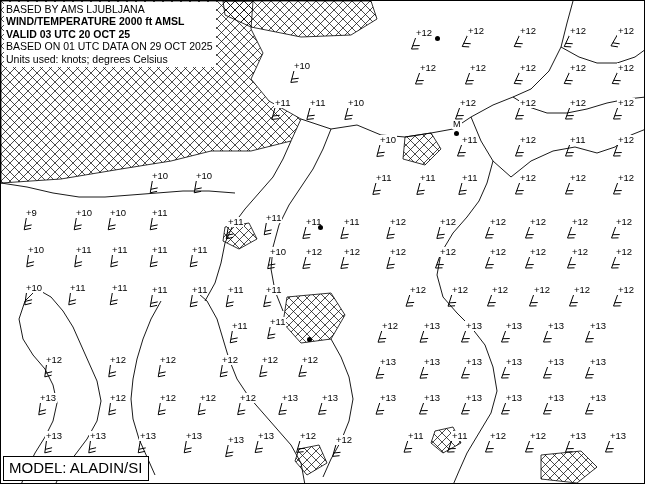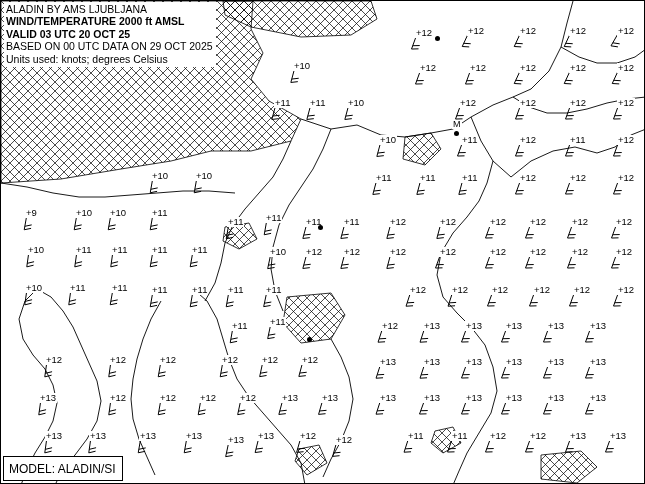--- a/index.html
+++ b/index.html
@@ -42,21 +42,21 @@
   .model-block {
     position: absolute;
     left: 2px;
     bottom: 2px;
     background: #ffffff;
     border: 1px solid #000;
     padding: 2px 6px 3px 5px;
     z-index: 40;
   }
   .model-text {
-    font-size: 12px;
+    font-size: 15px;
     color: #000;
     white-space: nowrap;
   }
   .obs {
     position: absolute;
     z-index: 30;
   }
   .obs .temp {
     position: absolute;
     font-size: 9.5px;
@@ -124,24 +124,24 @@
       <path d="M330,128 L322,148 L312,168 L300,186 L288,204 L278,224 L272,246 L270,268 L274,290 L282,310"></path>
       <path d="M330,338 L340,356 L348,376 L352,398 L348,420 L340,440 L330,458 L322,476"></path>
       <path d="M0,182 L26,186 L52,192 L78,196 L104,196 L130,194 L156,192 L182,190 L208,190 L234,192"></path>
       <path d="M560,46 L578,56 L596,62 L616,62 L634,56 L645,48"></path>
       <path d="M512,96 L528,106 L546,112 L566,112 L586,108 L606,102 L626,98 L645,96"></path>
       <path d="M160,300 L150,318 L142,338 L136,358 L132,378 L130,398 L132,418 L138,438 L146,456 L154,474"></path>
     </g>
   </svg>
 
   <div class="hdr-block">
-    <div class="hdr-line">ALADIN BY AMS LJUBLJANA</div>
+    <div class="hdr-line">BASED BY AMS LJUBLJANA</div>
     <div class="hdr-line bold">WIND/TEMPERATURE 2000 ft AMSL</div>
     <div class="hdr-line bold">VALID 03 UTC 20 OCT 25</div>
-    <div class="hdr-line">BASED ON 00 UTC DATA ON 29 OCT 2025</div>
+    <div class="hdr-line">BASED ON 01 UTC DATA ON 29 OCT 2025</div>
     <div class="hdr-line">Units used: knots; degrees Celsius</div>
   </div>
 
   <div id="stations-layer">
       <div class="obs" style="left: 396px; top: 13px; width: 40px; height: 40px;"><svg width="40" height="40" viewBox="0 0 40 40">
           <line x1="20" y1="20" x2="14.527677706789301" y2="35.035081932574535" stroke="#000" stroke-width="1"></line>
           <line x1="14.527677706789301" y1="35.035081932574535" x2="21.52494851207178" y2="34.83963046150955" stroke="#000" stroke-width="1"></line>
           <line x1="15.731588611295654" y1="31.72736390740814" x2="22.728859416578135" y2="31.53191243634316" stroke="#000" stroke-width="1"></line>
         </svg><span class="temp" style="left: 18px; top: 14px;">+12</span></div>
       <div class="obs" style="left: 448px; top: 11px; width: 40px; height: 40px;"><svg width="40" height="40" viewBox="0 0 40 40">

